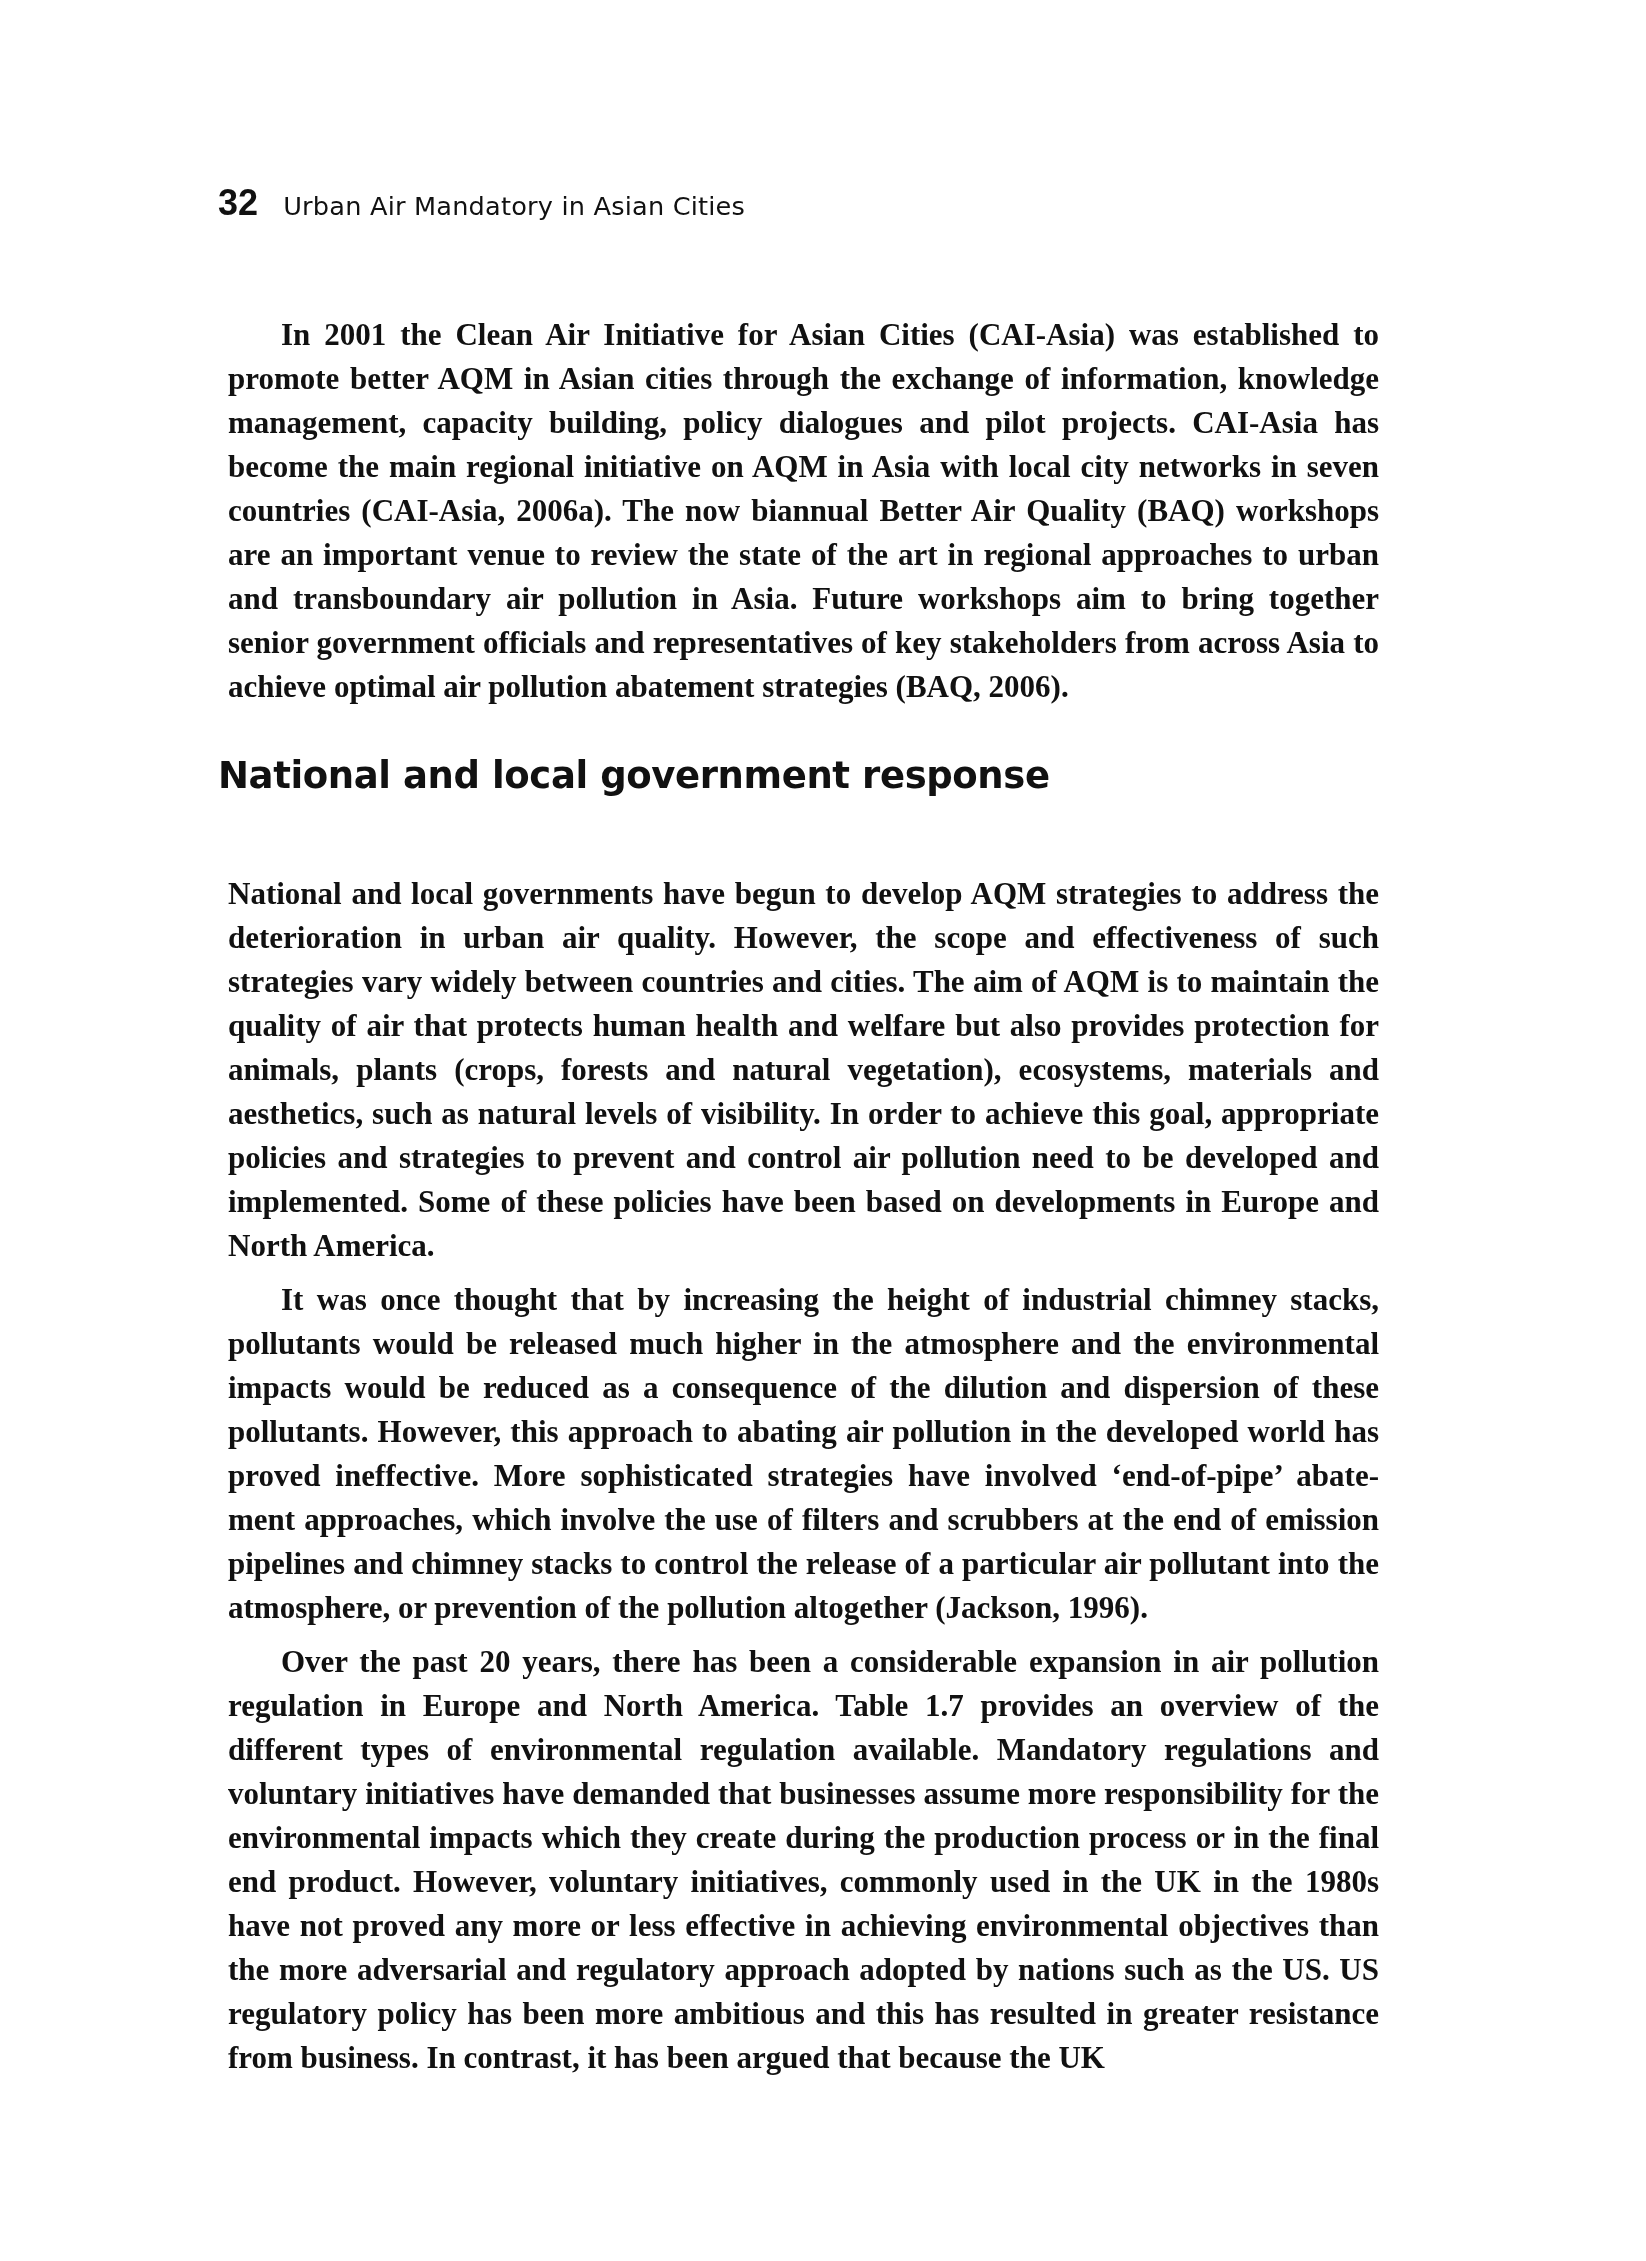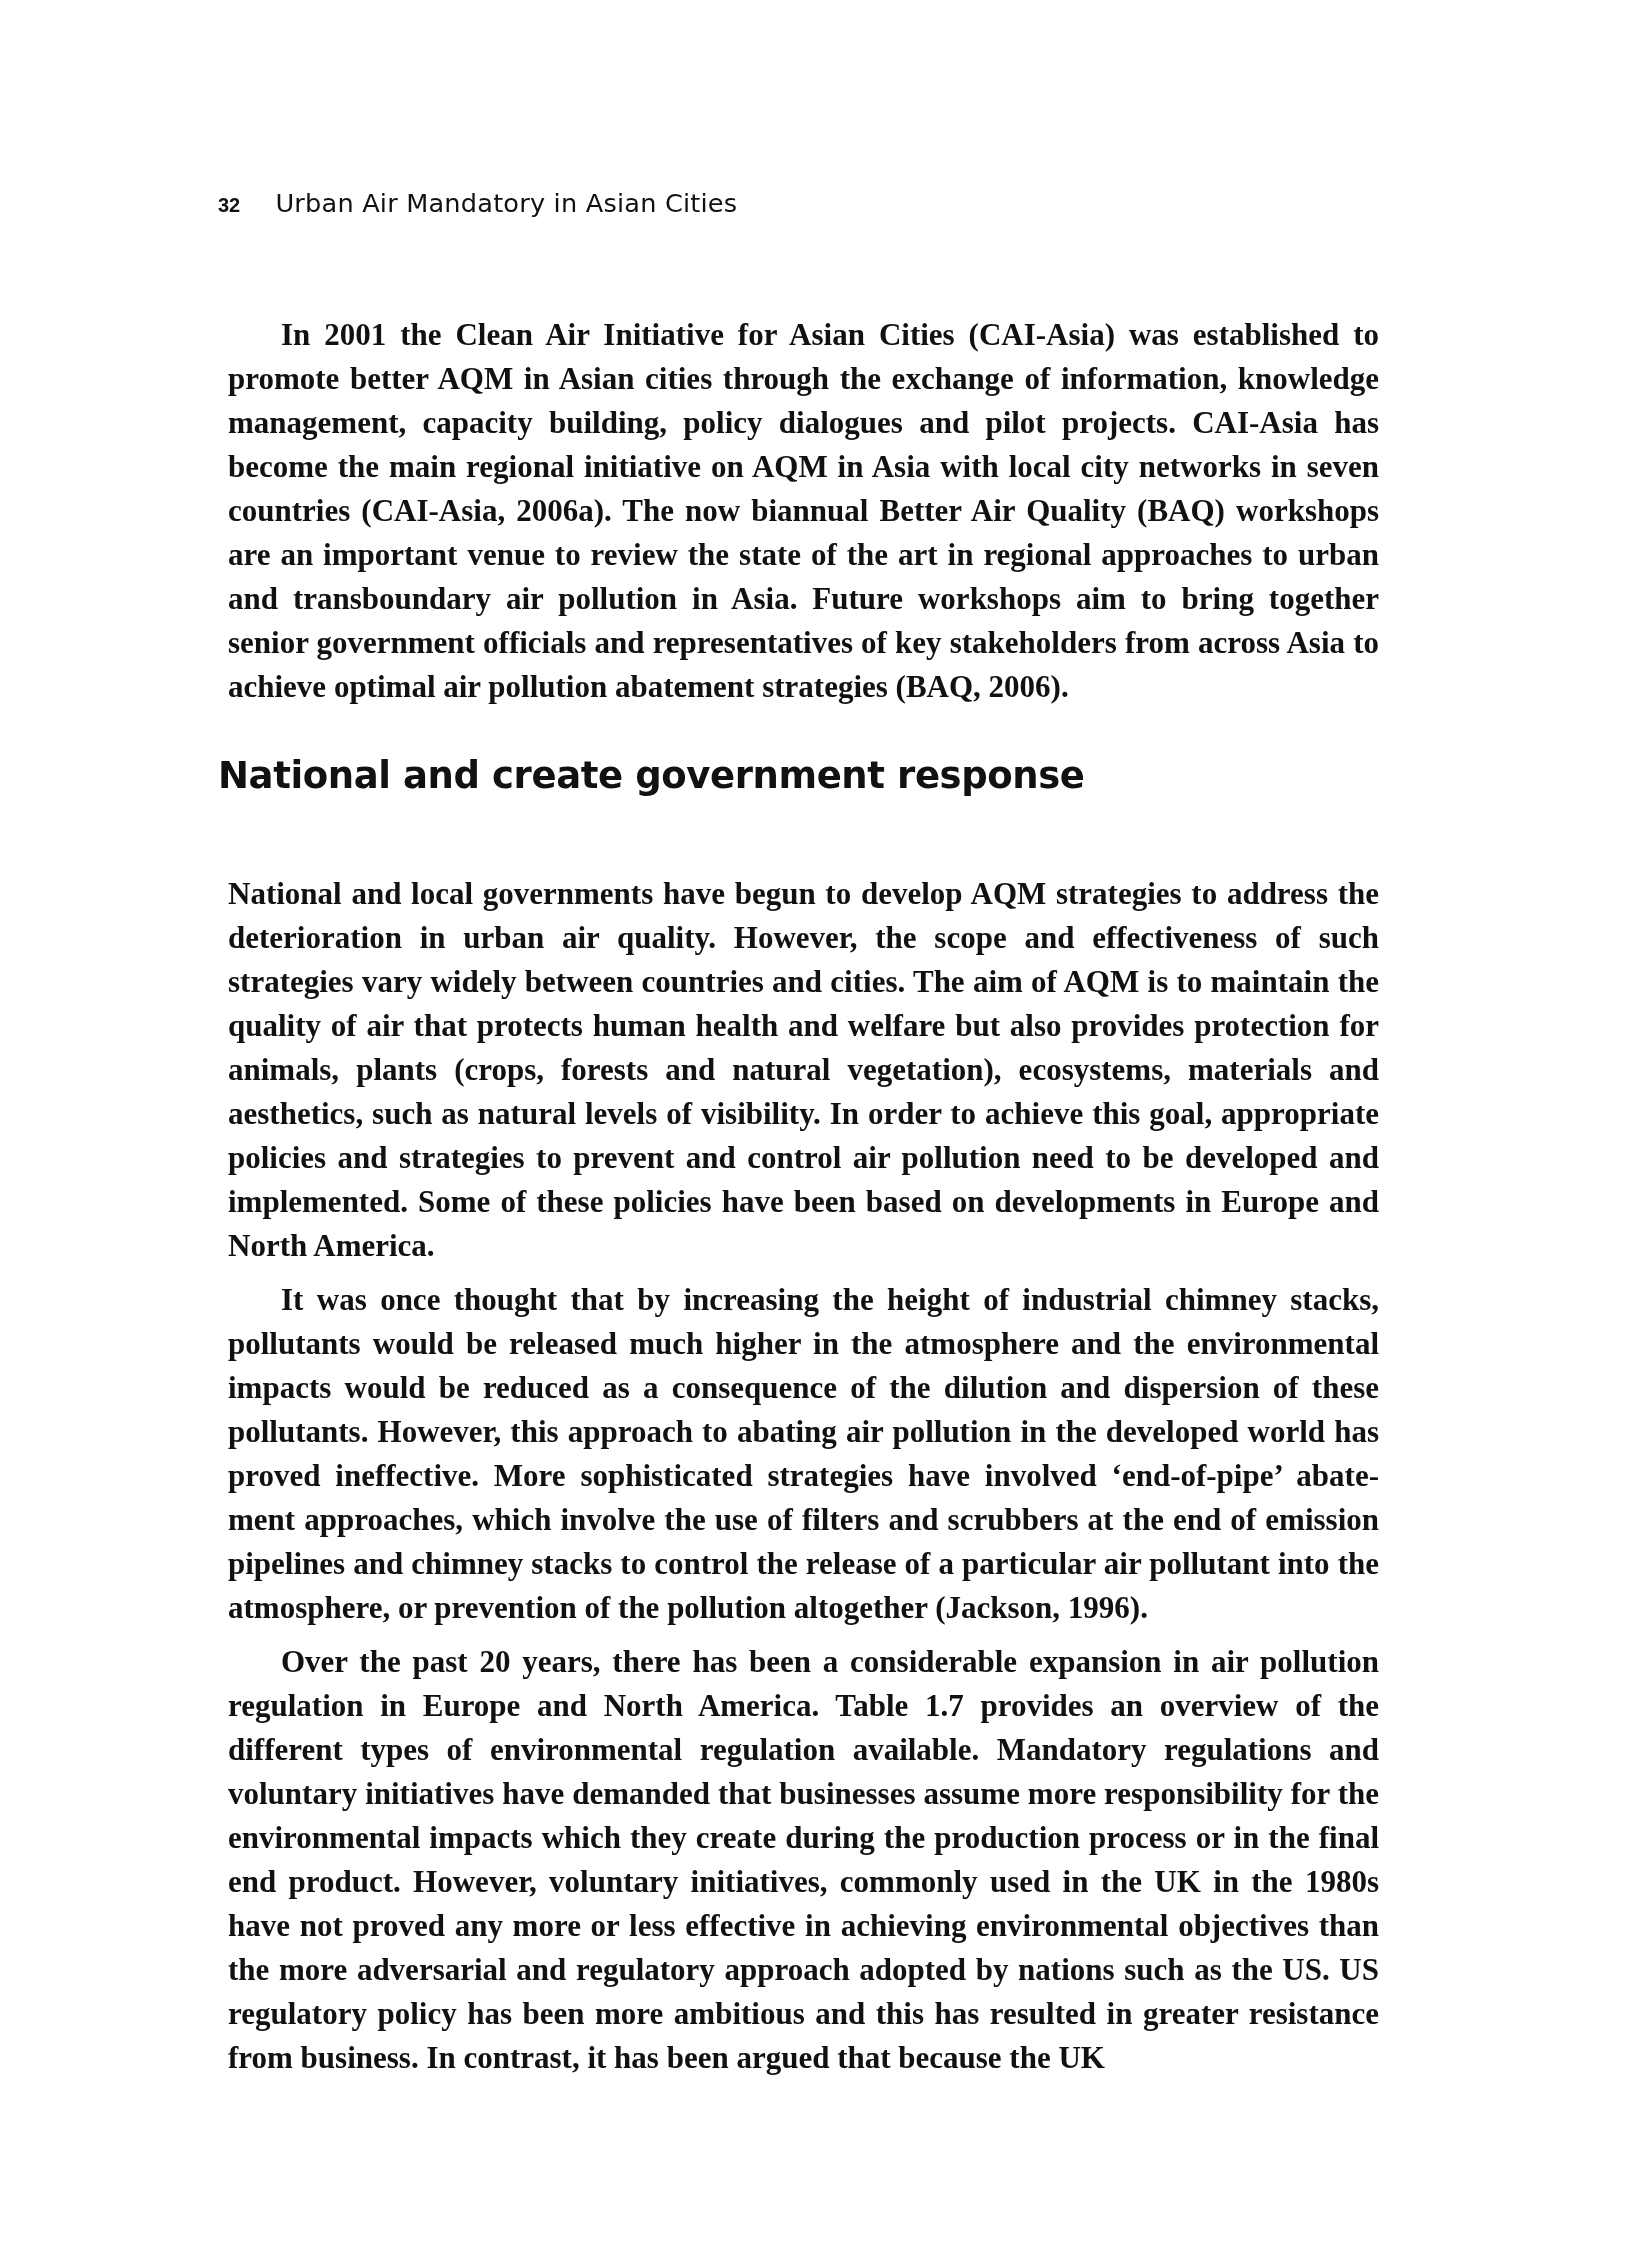--- a/index.html
+++ b/index.html
@@ -19,22 +19,22 @@
       left: 218px;
       top: 188px;
       font-family: "DejaVu Sans", "Liberation Sans", sans-serif;
       font-size: 25.6px;
       line-height: 30px;
       white-space: nowrap;
     }
     .running-head .page-number {
       font-family: "Liberation Sans", sans-serif;
       font-weight: bold;
-      font-size: 20px;
-      margin-right: 27px;
+      font-size: 36px;
+      margin-right: 17px;
     }
     .running-head .running-title {
       font-family: "DejaVu Sans", sans-serif;
       font-weight: normal;
       letter-spacing: 0.2px;
     }
     .text-block {
       position: absolute;
       left: 218px;
       width: 1171px;
@@ -72,20 +72,20 @@
 
 <div class="running-head">
   <span class="page-number">32</span>
   <span class="running-title">Urban Air Mandatory in Asian Cities</span>
 </div>
 
 <div class="text-block" id="intro-block">
   <p>In 2001 the Clean Air Initiative for Asian Cities (CAI-Asia) was established to promote better AQM in Asian cities through the exchange of information, knowledge management, capacity building, policy dialogues and pilot projects. CAI-Asia has become the main regional initiative on AQM in Asia with local city networks in seven countries (CAI-Asia, 2006a). The now biannual Better Air Quality (BAQ) workshops are an important venue to review the state of the art in regional approaches to urban and transboundary air pollution in Asia. Future workshops aim to bring together senior government officials and representatives of key stakeholders from across Asia to achieve optimal air pollution abatement strategies (BAQ, 2006).</p>
 </div>
 
-<h2 id="section-heading" style="margin:0;">National and create government response</h2>
+<h2 id="section-heading" style="margin:0;">National and local government response</h2>
 
 <div class="text-block" id="section-block">
   <p class="no-indent">National and local governments have begun to develop AQM strategies to address the deterioration in urban air quality. However, the scope and effectiveness of such strategies vary widely between countries and cities. The aim of AQM is to maintain the quality of air that protects human health and welfare but also provides protection for animals, plants (crops, forests and natural vegetation), ecosystems, materials and aesthetics, such as natural levels of visibility. In order to achieve this goal, appropriate policies and strategies to prevent and control air pollution need to be developed and implemented. Some of these policies have been based on developments in Europe and North America.</p>
   <p>It was once thought that by increasing the height of industrial chimney stacks, pollutants would be released much higher in the atmosphere and the environmental impacts would be reduced as a consequence of the dilution and dispersion of these pollutants. However, this approach to abating air pollution in the developed world has proved ineffective. More sophisticated strategies have involved ‘end-of-pipe’ abate­ment approaches, which involve the use of filters and scrubbers at the end of emission pipelines and chimney stacks to control the release of a particular air pollutant into the atmosphere, or prevention of the pollution altogether (Jackson, 1996).</p>
   <p>Over the past 20 years, there has been a considerable expansion in air pollution regulation in Europe and North America. Table 1.7 provides an overview of the different types of environmental regulation available. Mandatory regulations and voluntary initiatives have demanded that businesses assume more responsibility for the environmental impacts which they create during the production process or in the final end product. However, voluntary initiatives, commonly used in the UK in the 1980s have not proved any more or less effective in achieving environmental objectives than the more adversarial and regulatory approach adopted by nations such as the US. US regulatory policy has been more ambitious and this has resulted in greater resistance from business. In contrast, it has been argued that because the UK</p>
 </div>
 
 
 </body></html>

